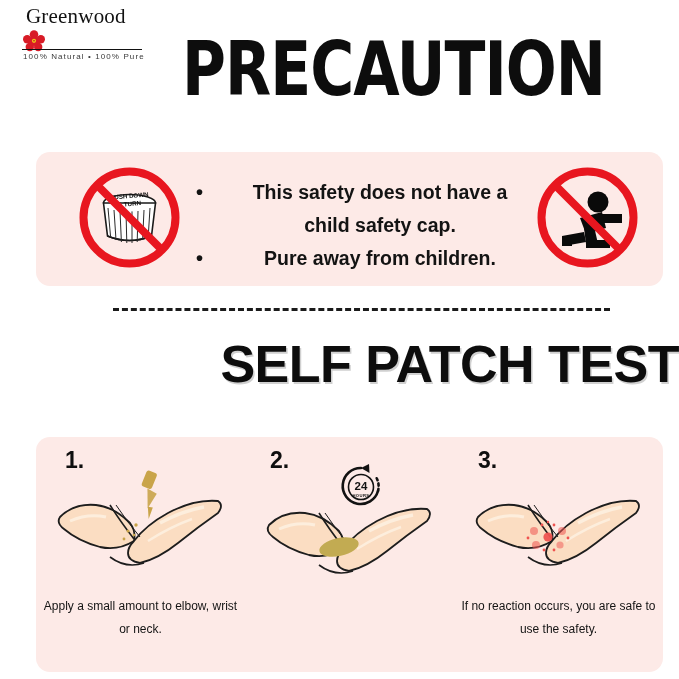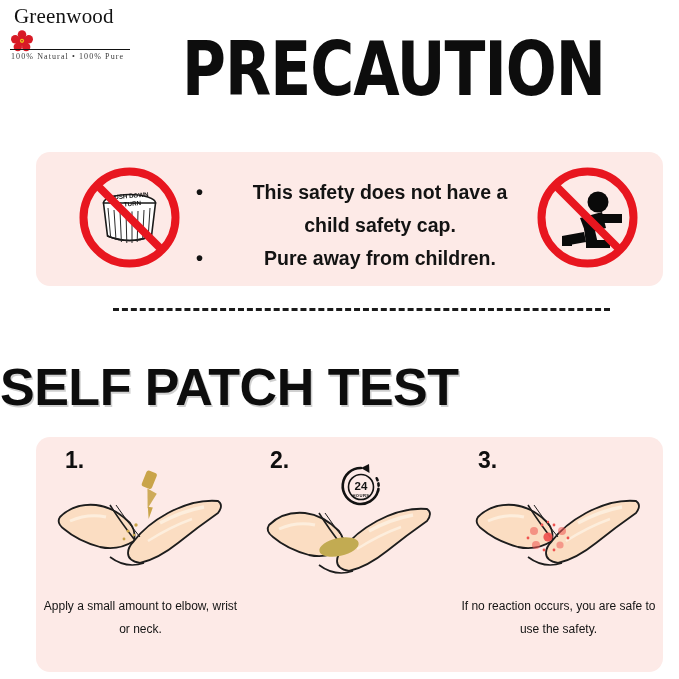--- a/index.html
+++ b/index.html
@@ -11,21 +11,21 @@
     width: 679px;
     height: 679px;
     position: relative;
     font-family: "Liberation Sans", sans-serif;
     overflow: hidden;
   }
 
   
   #brand-logo {
     position: absolute;
-    left: 8px;
+    left: 20px;
     top: 4px;
     width: 124px;
     height: 62px;
   }
   #brand-name-line1 {
     position: absolute;
     left: 6px;
     top: 0px;
     font-family: "Liberation Serif", serif;
     font-size: 21px;
@@ -57,21 +57,21 @@
     width: 120px;
     height: 1px;
     background: #111111;
   }
   #brand-tagline {
     position: absolute;
     left: 3px;
     top: 48px;
     width: 120px;
     text-align: left;
-    font-family: Liberation Serif, serif;
+    font-family: Liberation Sans, sans-serif;
     font-size: 8px;
     letter-spacing: 1.1px;
     color: #3a3a3a;
     white-space: nowrap;
   }
 
   
   #precaution-title {
     position: absolute;
     left: 0;
@@ -85,23 +85,23 @@
     font-size: 74px;
     line-height: 78px;
     letter-spacing: -1px;
     color: #0d0d0d;
     transform: scaleX(0.90);
     transform-origin: center top;
   }
   #self-patch-title {
     position: absolute;
     left: 0;
-    top: 358px;
+    top: 335px;
     width: 679px;
-    text-align: left;
+    text-align: right;
     font-family: "Liberation Sans", sans-serif;
     font-weight: bold;
     font-size: 52px;
     line-height: 58px;
     letter-spacing: -0.5px;
     color: #0d0d0d;
     text-shadow: 1.5px 1.5px 0 rgba(120,120,120,0.35);
   }
 
   

